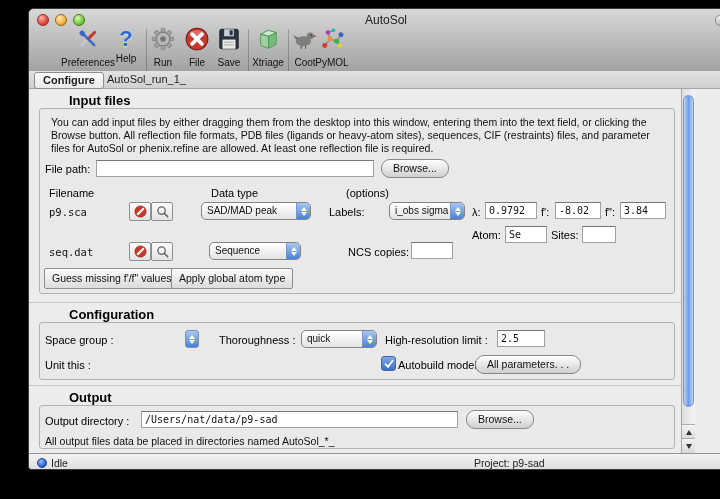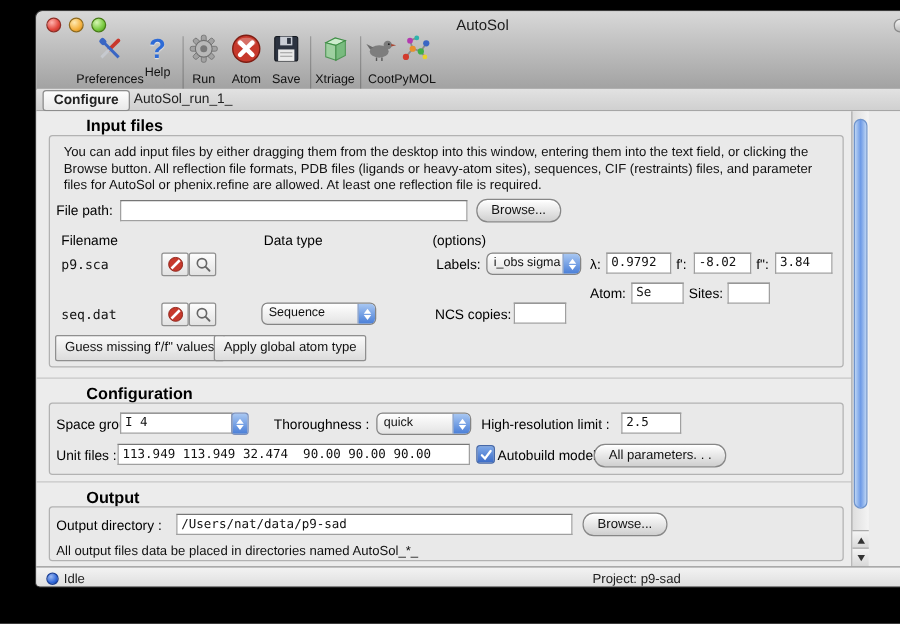--- a/index.html
+++ b/index.html
@@ -126,21 +126,21 @@
           <circle cx="12" cy="12" r="2.6" fill="#787878"></circle>
         </svg>
         <div class="tb-label">Run</div>
       </div>
       <div class="tb-item" style="left:168px">
         <svg class="tb-icon" viewBox="0 0 24 24">
           <circle cx="12" cy="12" r="10" fill="#c7392c" stroke="#7e1d13" stroke-width="1"></circle>
           <ellipse cx="12" cy="7.5" rx="7" ry="3.6" fill="#ffffff" opacity="0.28"></ellipse>
           <path d="M7.5 7.5 L16.5 16.5 M16.5 7.5 L7.5 16.5" stroke="#fff" stroke-width="3.4" stroke-linecap="round"></path>
         </svg>
-        <div class="tb-label">Atom</div>
+        <div class="tb-label">File</div>
       </div>
       <div class="tb-item" style="left:200px">
         <svg class="tb-icon" viewBox="0 0 24 24">
           <rect x="3.5" y="3" width="17" height="18" rx="1.5" fill="#2c3340" stroke="#14181f" stroke-width="0.8"></rect>
           <rect x="7.5" y="3" width="9" height="6.5" fill="#c9cdd5"></rect>
           <rect x="12.6" y="4" width="2.8" height="4.4" fill="#2c3340"></rect>
           <rect x="6" y="12.5" width="12" height="8.5" fill="#e9e9e9"></rect>
           <line x1="7.5" y1="15" x2="16.5" y2="15" stroke="#9a9a9a" stroke-width="0.8"></line>
           <line x1="7.5" y1="17.5" x2="16.5" y2="17.5" stroke="#9a9a9a" stroke-width="0.8"></line>
         </svg>
@@ -214,21 +214,28 @@
         <circle cx="7" cy="7" r="6" fill="#c7392c" stroke="#8c1f16" stroke-width="0.8"></circle>
         <rect x="2" y="5.9" width="10" height="2.2" fill="#fff" transform="rotate(-45 7 7)"></rect>
       </svg>
     </div>
     <div class="mini-btn" style="left:122px;top:113px">
       <svg width="13" height="13" viewBox="0 0 14 14">
         <circle cx="6" cy="6" r="4" fill="none" stroke="#666" stroke-width="1.4"></circle>
         <line x1="9" y1="9" x2="12.5" y2="12.5" stroke="#666" stroke-width="1.6" stroke-linecap="round"></line>
       </svg>
     </div>
-    <div class="lbl" style="left:320px;top:117px">Labels:</div>
+    <div class="combo" style="left:172px;top:113px;width:110px">
+      <span class="combo-text">SAD/MAD peak</span>
+      <span class="stepper">
+          <i class="up"></i>
+          <i class="dn"></i>
+        </span>
+    </div>
+    <div class="lbl" style="left:300px;top:117px">Labels:</div>
     <div class="combo" style="left:360px;top:113px;width:76px">
       <span class="combo-text">i_obs sigma</span>
       <span class="stepper">
           <i class="up"></i>
           <i class="dn"></i>
         </span>
     </div>
     <div class="lbl" style="left:443px;top:117px">λ:</div>
     <input class="tf" style="left: 456px; top: 113px; width: 44px;" value="0.9792">
     <div class="lbl" style="left:512px;top:117px">f':</div>
@@ -264,38 +271,36 @@
     <input class="tf" style="left: 382px; top: 153px; width: 34px;" value="">
 
     <div class="sq-btn" style="left:15px;top:179px">Guess missing f'/f" values</div>
     <div class="sq-btn" style="left:142px;top:179px">Apply global atom type</div>
 
     <div class="hline" style="top:213px"></div>
     <div class="h-sec" style="left:12px;top:218px">Configuration</div>
     <div class="gbox" style="top:233px;height:58px"></div>
 
     <div class="lbl" style="left:16px;top:245px">Space group :</div>
-    <input class="tf" style="left: 67px; top: 241px; width: 82px;" value="I 4">
     <div class="stepper-solo" style="left:156px;top:241px">
         <i class="up"></i>
         <i class="dn"></i>
       </div>
     <div class="lbl" style="left:190px;top:245px">Thoroughness :</div>
     <div class="combo" style="left:272px;top:241px;width:76px">
       <span class="combo-text">quick</span>
       <span class="stepper">
           <i class="up"></i>
           <i class="dn"></i>
         </span>
     </div>
     <div class="lbl" style="left:356px;top:245px">High-resolution limit :</div>
     <input class="tf" style="left: 468px; top: 241px; width: 40px;" value="2.5">
 
-    <div class="lbl" style="left:16px;top:270px">Unit files :</div>
-    <input class="tf" style="left: 65px; top: 266px; width: 274px;" value="113.949 113.949 32.474  90.00 90.00 90.00">
+    <div class="lbl" style="left:16px;top:270px">Unit this :</div>
     <span class="checkbox" style="left:352px;top:267px">
       <svg width="10" height="10" viewBox="0 0 10 10">
         <path d="M1.5 5.2 L4 7.8 L8.5 1.8" stroke="#fff" stroke-width="1.8" fill="none" stroke-linecap="round"></path>
       </svg>
     </span>
     <div class="lbl" style="left:369px;top:270px">Autobuild model</div>
     <div class="aqua-btn" style="left:446px;top:266px">All parameters. . .</div>
 
     <div class="hline" style="top:296px"></div>
     <div class="h-sec" style="left:12px;top:301px">Output</div>

